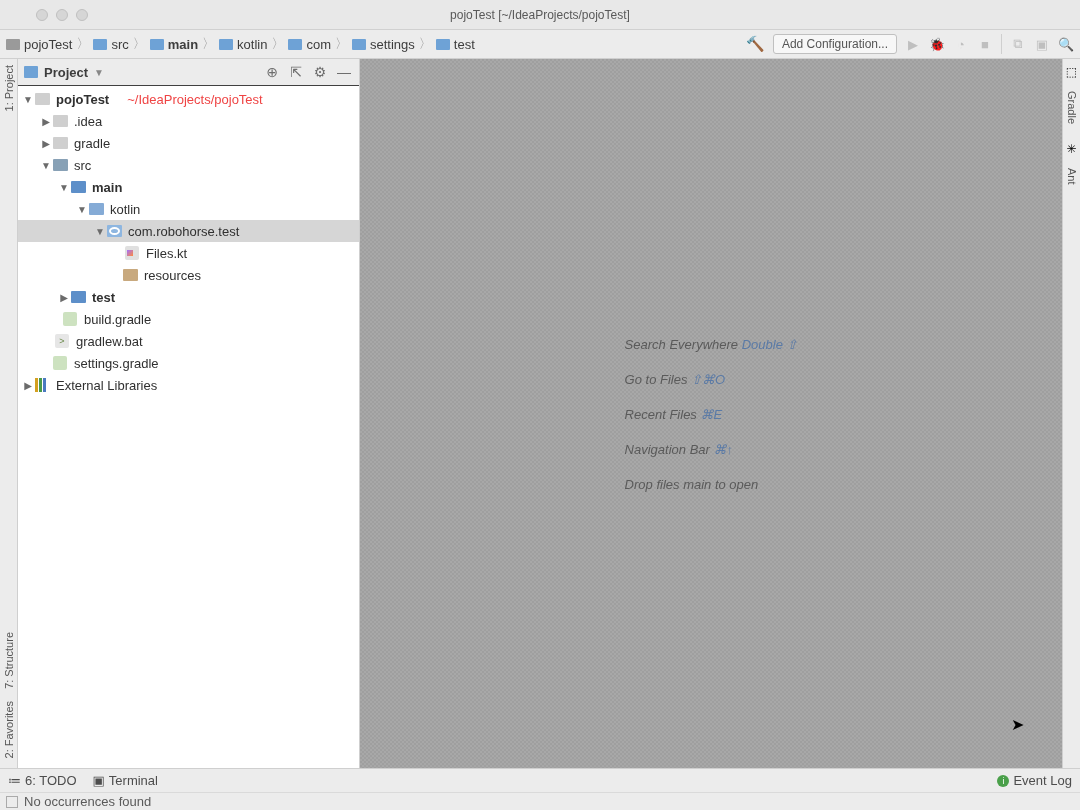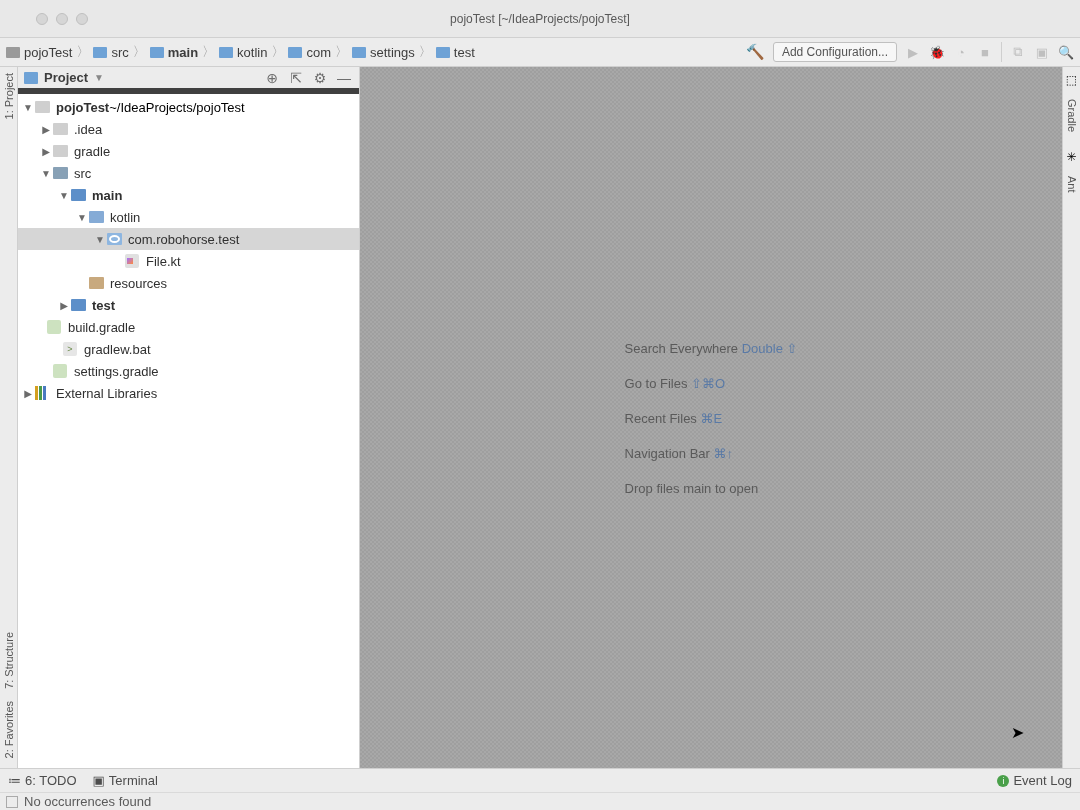--- a/index.html
+++ b/index.html
@@ -1,19 +1,19 @@
 <!DOCTYPE html>
 <html><head>
 <meta charset="utf-8">
 <style>
 * { margin:0; padding:0; box-sizing:border-box; font-family:-apple-system,"Helvetica Neue",Arial,sans-serif; font-size:13px; }
 body { width:1080px; height:810px; background:#ececec; display:flex; flex-direction:column; overflow:hidden; }
 
 
-.titlebar { height:38px; background:#e8e8e8; display:flex; align-items:center; position:relative; border-bottom:1px solid #d0d0d0;padding-left:28px; }
+.titlebar { height:30px; background:#e8e8e8; display:flex; align-items:center; position:relative; border-bottom:1px solid #d0d0d0;padding-left:28px; }
 .traffic { display:flex; gap:8px; padding-left:8px; }
 .traffic span { width:12px; height:12px; border-radius:50%; background:#d6d6d6; border:1px solid #c0c0c0; }
 .titlebar-title { position:absolute; left:0; right:0; text-align:center; color:#595959; font-size:12px; }
 
 
 .navrow { height:29px; background:#ececec; border-bottom:1px solid #cfcfcf; display:flex; align-items:center; padding:0 6px; }
 .crumbs { display:flex; align-items:center; gap:4px; flex:1; }
 .crumb { display:flex; align-items:center; gap:4px; color:#3d3d3d; cursor:pointer; }
 .crumb .sep { color:#999; }
 .folder-icon { width:14px; height:11px; background:#c8c8c8; border-radius:1px; position:relative; }
@@ -31,21 +31,21 @@
 
 
 .leftrail { width:18px; background:#ececec; border-right:1px solid #cfcfcf; display:flex; flex-direction:column; justify-content:flex-end; padding-bottom:4px; }
 .leftrail .rlabel { writing-mode:vertical-rl; transform:rotate(180deg); font-size:11px; color:#555; margin:6px auto; cursor:pointer; }
 .leftrail .rlabel.top { margin-top:6px; }
 .leftrail-top { flex:0 0 auto; }
 .leftrail-bottom { flex:1; display:flex; flex-direction:column; justify-content:flex-end; }
 
 
 .projectpanel { width:342px; background:#fff; border-right:1px solid #cfcfcf; display:flex; flex-direction:column; }
-.pp-head { height:27px; background:#ececec; border-bottom:6px solid #404040; display:flex; align-items:center; padding:0 6px; gap:6px; }
+.pp-head { height:27px; background:#ececec; border-bottom:1px solid #404040; display:flex; align-items:center; padding:0 6px; gap:6px; }
 .pp-title { font-weight:600; color:#3d3d3d; }
 .pp-drop { color:#888; font-size:10px; }
 .pp-spacer { flex:1; }
 .pp-ic { width:18px; height:18px; display:flex; align-items:center; justify-content:center; color:#6e6e6e; cursor:pointer; font-size:14px; }
 
 .tree { flex:1; overflow:auto; padding-top:2px; }
 .trow { display:flex; align-items:center; height:22px; padding-left:4px; cursor:pointer; white-space:nowrap; }
 .trow.sel { background:#d6d6d6; }
 .trow .arr { width:12px; color:#6b6b6b; text-align:center; font-size:10px; }
 .trow .arr.n { visibility:hidden; }
@@ -64,30 +64,30 @@
 .ic-sh { width:14px; height:14px; background:#e6e6e6; border-radius:2px; display:flex;align-items:center;justify-content:center;}
 .ic-sh::after{content:">";font-size:9px;color:#6a8a4a;}
 .ic-lib { width:14px; height:14px; display:flex; gap:1px;}
 .ic-lib span{width:3px;background:#d4a020;}
 .ic-lib span:nth-child(2){background:#4a9a4a;}
 .ic-lib span:nth-child(3){background:#4a7ac0;}
 .ic-scratch { width:14px; height:14px; background:#dedede; border-radius:2px; position:relative;}
 .ic-scratch::after{content:"";position:absolute;right:-2px;top:-2px;width:8px;height:8px;border-radius:50%;background:#4aa04a;}
 .trow .lbl { color:#303030; }
 .trow .lbl.bold { font-weight:700; }
-.trow .sub { color:#000000; margin-left:0; }
+.trow .sub { color:#ef4444; margin-left:18px; }
 
 
 .editor { flex:1; background:#a8a8a8; background-image:
   linear-gradient(45deg,#9f9f9f 25%,transparent 25%,transparent 75%,#9f9f9f 75%),
   linear-gradient(45deg,#9f9f9f 25%,transparent 25%,transparent 75%,#9f9f9f 75%);
   background-size:4px 4px; background-position:0 0,2px 2px;
   position:relative; display:flex; align-items:center; justify-content:center; }
 .hints { display:flex; flex-direction:column; gap:18px; }
-.hint { color:#5a5a5a; font-size:15px; }
+.hint { color:#5a5a5a; font-size:15px;font-style:italic; }
 .hint .short { color:#5a7aa6; }
 
 
 .rightrail { width:18px; background:#ececec; border-left:1px solid #cfcfcf; display:flex; flex-direction:column; align-items:center; }
 .rightrail .rlabel { writing-mode:vertical-rl; font-size:11px; color:#555; margin:12px 0; cursor:pointer; }
 .rightrail .ric { font-size:12px; margin-top:6px;}
 
 
 .bottombar { height:24px; background:#ececec; border-top:1px solid #cfcfcf; display:flex; align-items:center; padding:0 8px; gap:16px; }
 .bottombar .bitem { display:flex; align-items:center; gap:4px; color:#4d4d4d; font-size:12px; cursor:pointer;}
@@ -234,44 +234,44 @@
           <span class="ic">
             <span class="ic-pkg"></span>
           </span>
           <span class="lbl">com.robohorse.test</span>
         </div>
       <div class="trow" style="padding-left:94px">
           <span class="arr n">▶</span>
           <span class="ic">
             <span class="ic-ktfile"></span>
           </span>
-          <span class="lbl">File.kt</span>
-        </div>
-      <div class="trow" style="padding-left:58px">
+          <span class="lbl">Files.kt</span>
+        </div>
+      <div class="trow" style="padding-left:92px">
           <span class="arr n">▶</span>
           <span class="ic">
             <span class="ic-folder res"></span>
           </span>
           <span class="lbl">resources</span>
         </div>
       <div class="trow" style="padding-left:40px">
           <span class="arr">▶</span>
           <span class="ic">
             <span class="ic-folder bluebold"></span>
           </span>
           <span class="lbl bold">test</span>
         </div>
-      <div class="trow" style="padding-left:16px">
+      <div class="trow" style="padding-left:32px">
           <span class="arr n">▶</span>
           <span class="ic">
             <span class="ic-gradle"></span>
           </span>
           <span class="lbl">build.gradle</span>
         </div>
-      <div class="trow" style="padding-left:32px">
+      <div class="trow" style="padding-left:24px">
           <span class="arr n">▶</span>
           <span class="ic">
             <span class="ic-sh"></span>
           </span>
           <span class="lbl">gradlew.bat</span>
         </div>
       <div class="trow" style="padding-left:22px">
           <span class="arr n">▶</span>
           <span class="ic">
             <span class="ic-gradle"></span>

